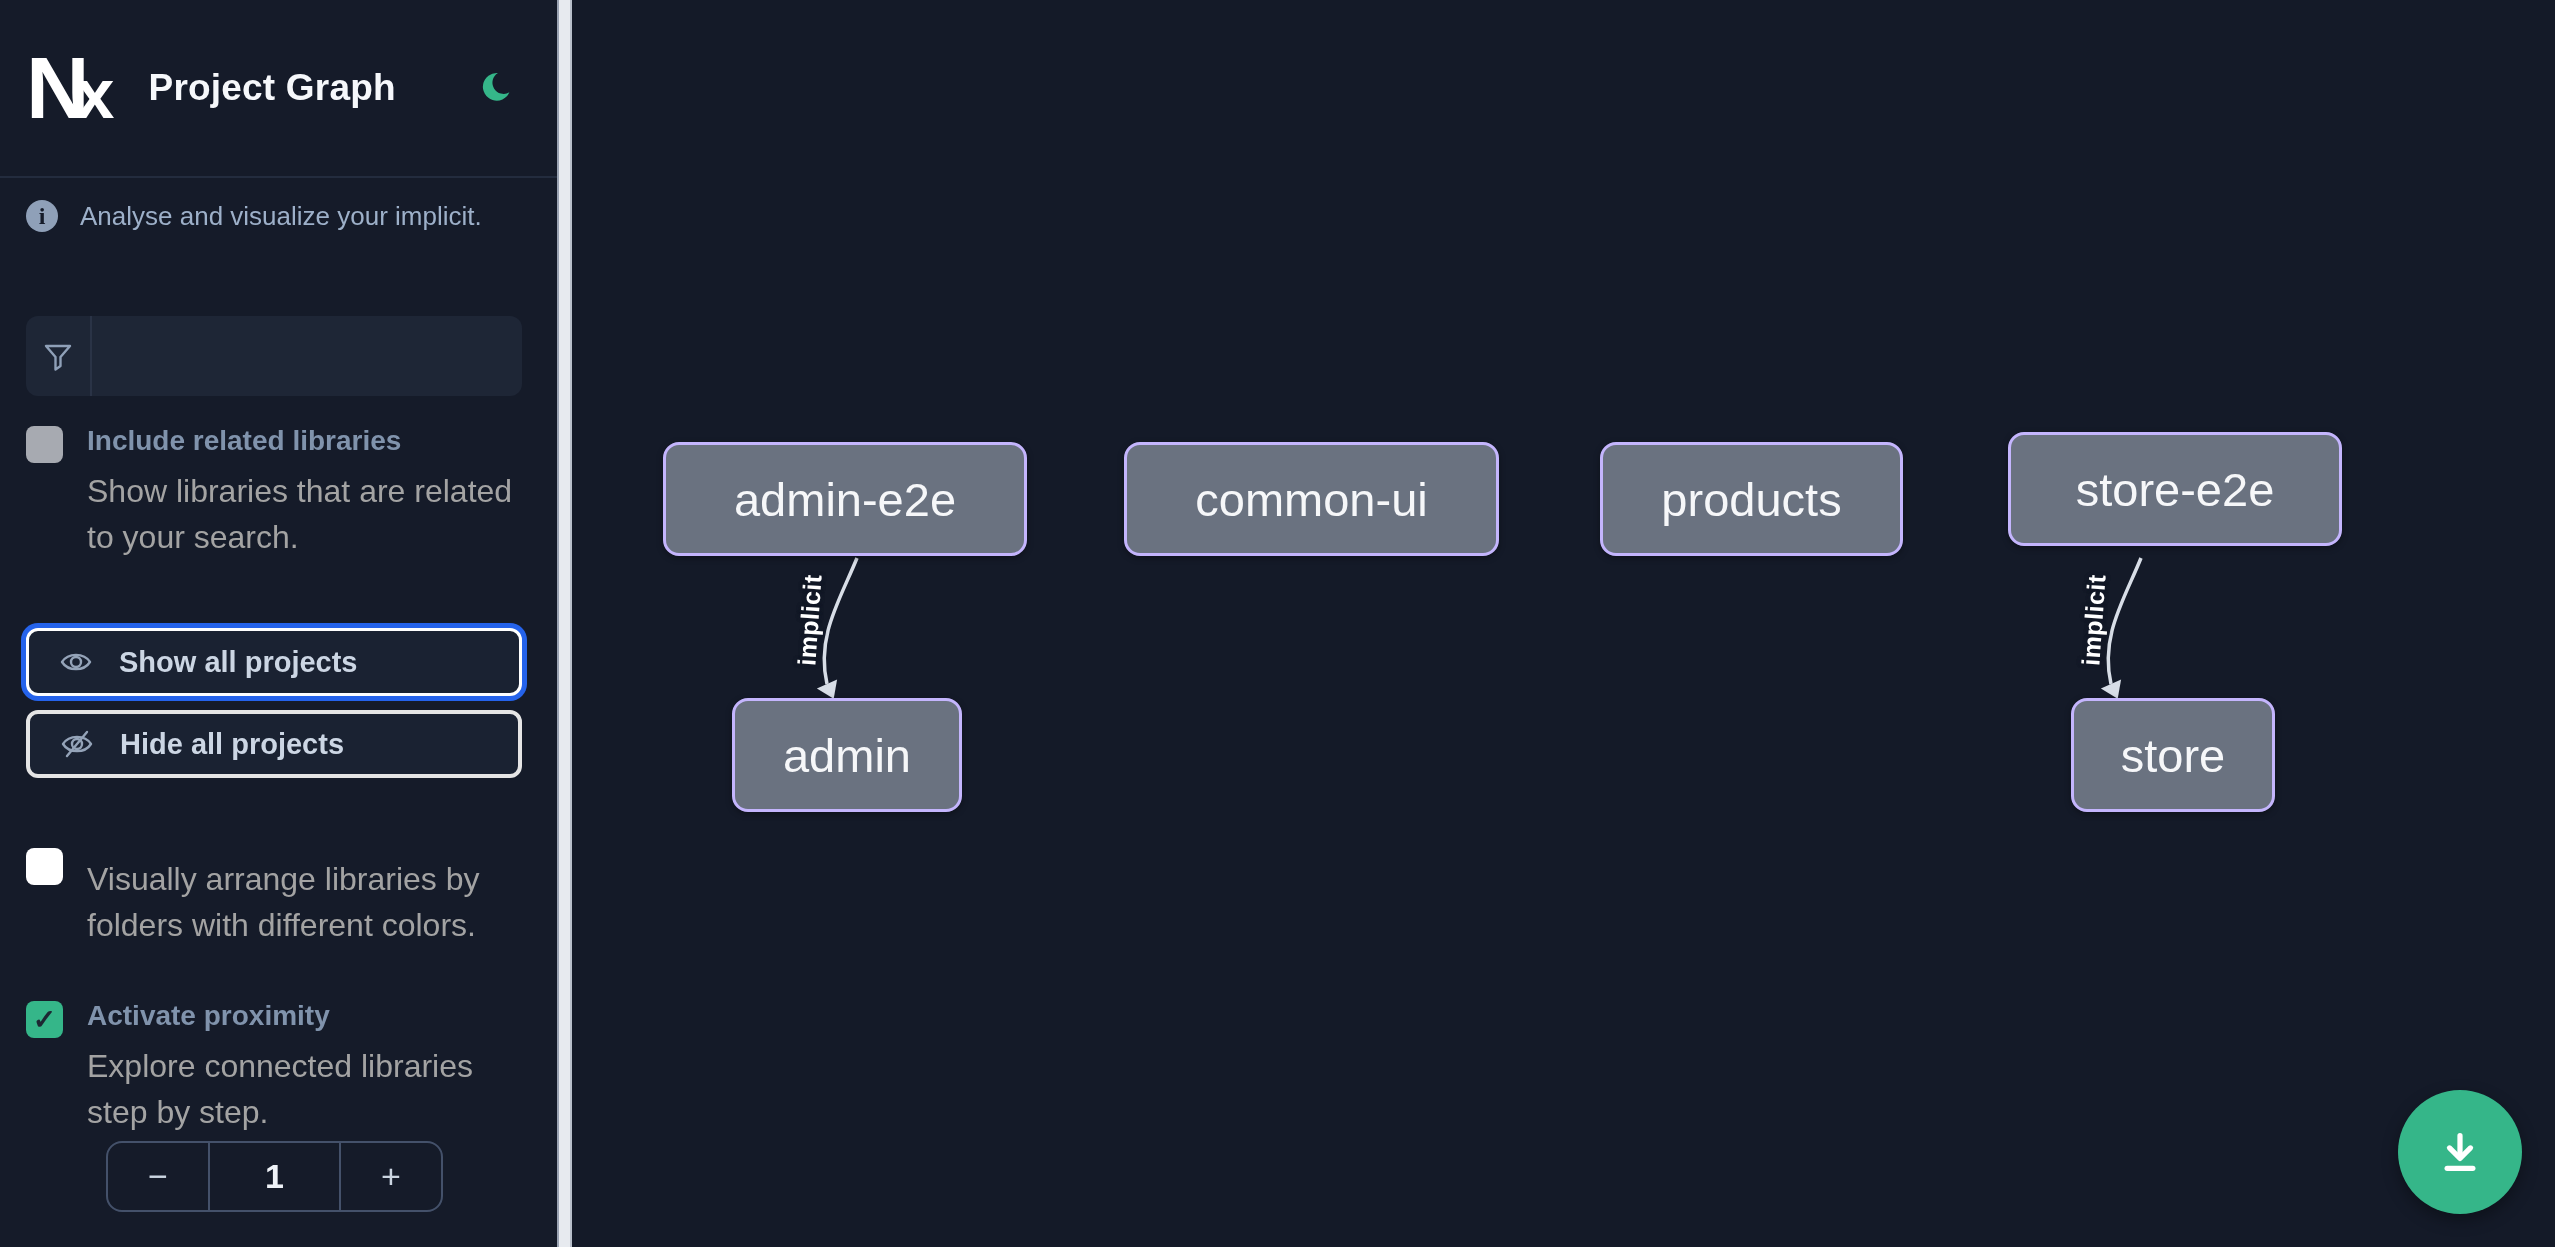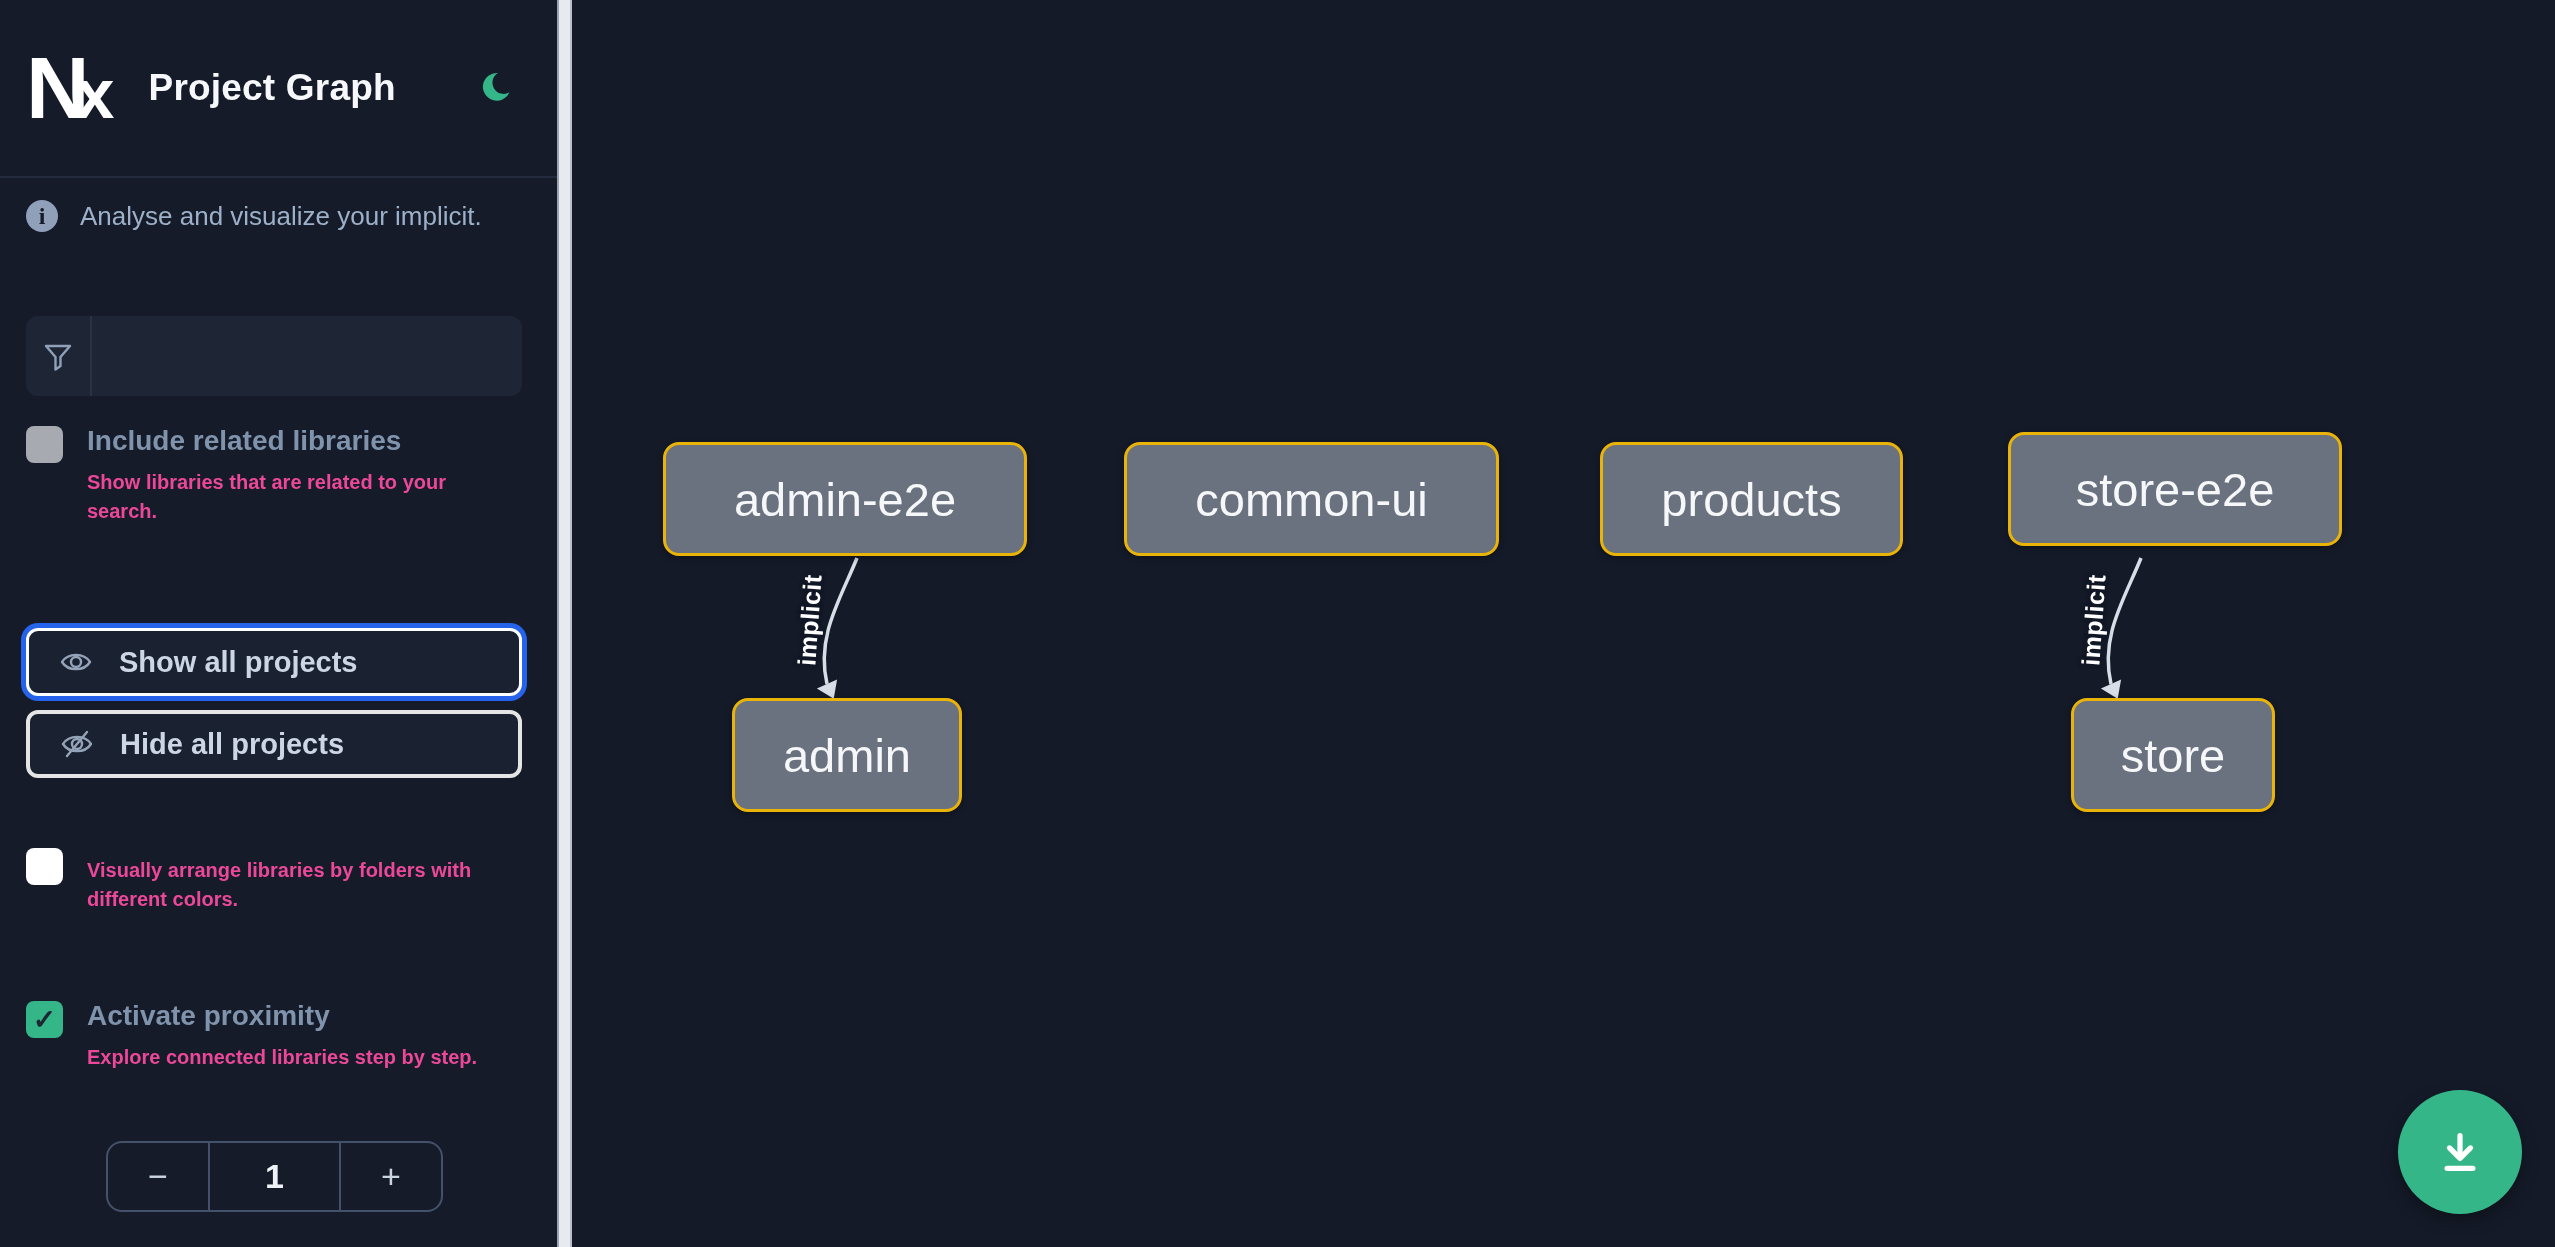--- a/index.html
+++ b/index.html
@@ -153,23 +153,23 @@
   .checkbox.white { background: #ffffff; }
   .checkbox.green { background: #35b689; color: #1d2733; }
   .check-label {
     color: #8093ac;
     font-size: 28px;
     font-weight: 700;
     line-height: 1.2;
     cursor: pointer;
   }
   .check-desc {
-    color: #ec4899;
-    font-size: 20px;
-    font-weight: 700;
+    color: #a3a3a3;
+    font-size: 32px;
+    font-weight: 400;
     line-height: 1.45;
     margin-top: 10px;
     max-width: 430px;
   }
 
   .side-button {
     position: absolute;
     left: 26px;
     width: 496px; height: 68px;
     border-radius: 12px;
@@ -223,21 +223,21 @@
     position: absolute;
     left: 572px; top: 0;
     width: 1983px; height: 1247px;
     background: #141a28;
   }
 
   .graph-node {
     position: absolute;
     height: 114px;
     background: #6a7280;
-    border: 3px solid #eab308;
+    border: 3px solid #c4b5fd;
     border-radius: 16px;
     color: #f6f7f9;
     font-size: 47px;
     display: flex;
     align-items: center;
     justify-content: center;
     cursor: pointer;
     white-space: nowrap;
     box-shadow: 0 2px 6px rgba(0,0,0,0.35);
   }

